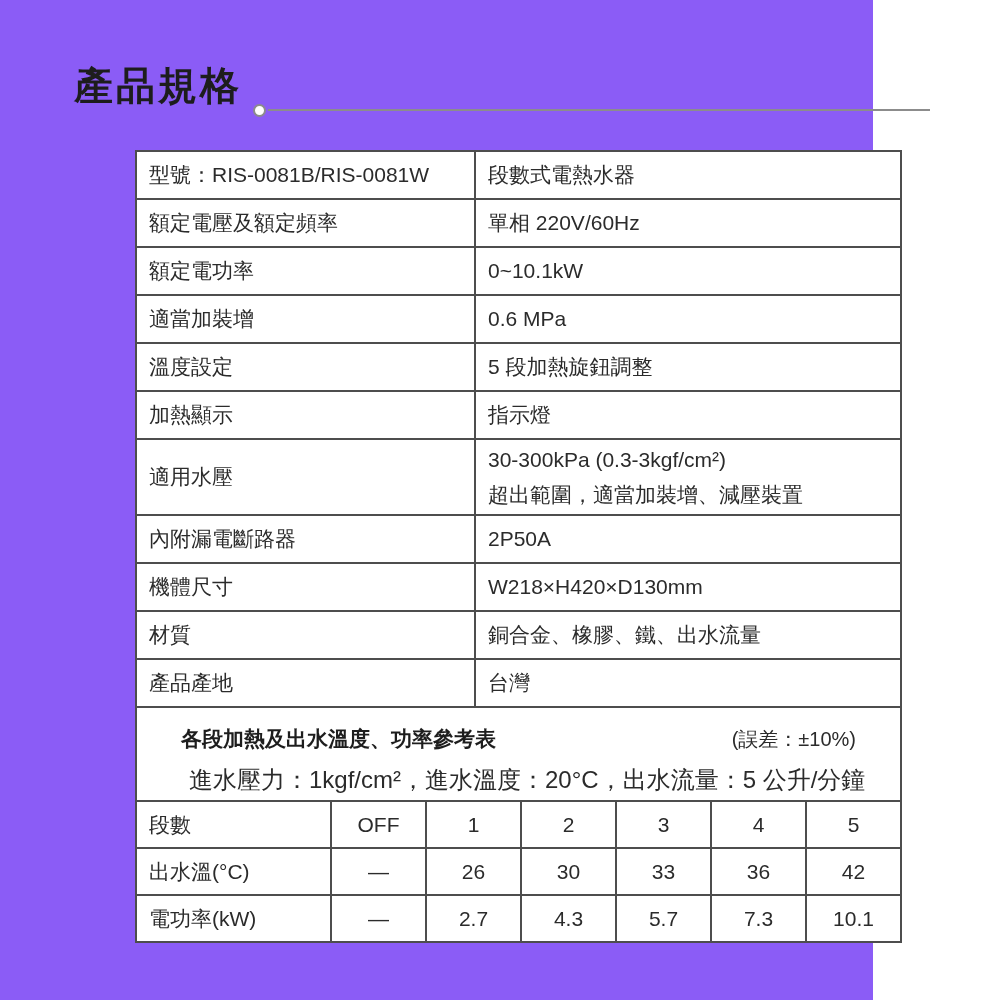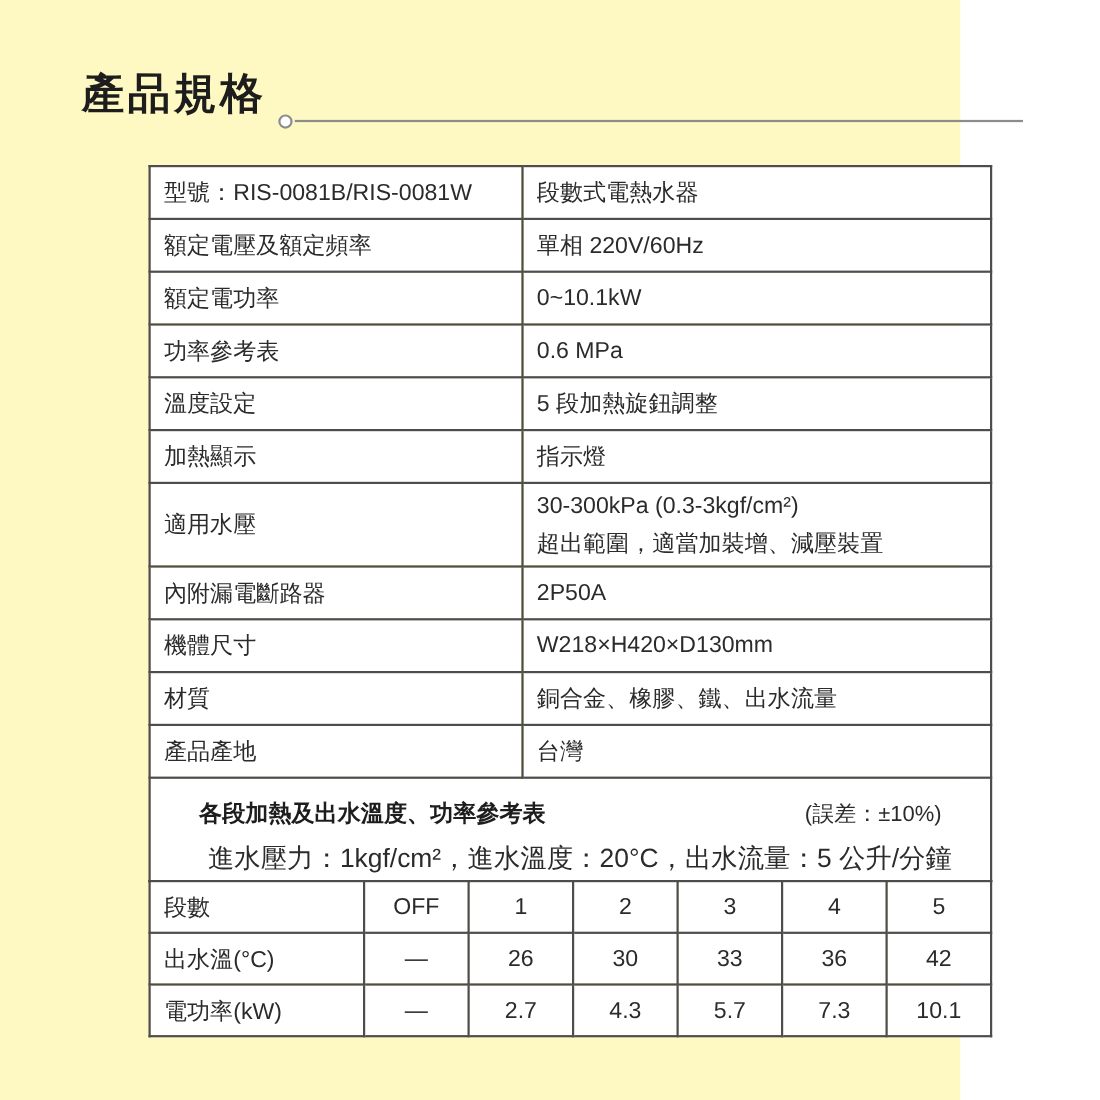--- a/index.html
+++ b/index.html
@@ -12,21 +12,21 @@
     height: 1000px;
     font-family: "Liberation Sans", "DejaVu Sans", sans-serif;
     color: #2b2b2b;
     position: relative;
     overflow: hidden;
   }
   .page {
     position: relative;
     width: 873px;
     height: 1000px;
-    background: #fef9c3;
+    background: #8b5cf6;
   }
   
   .page-title {
     position: absolute;
     left: 74px;
     top: 66px;
     font-size: 39px;
     font-weight: 700;
     color: #1d1d1d;
     letter-spacing: 3px;
@@ -141,21 +141,21 @@
         </tr>
         <tr>
           <td>額定電壓及額定頻率</td>
           <td>單相 220V/60Hz</td>
         </tr>
         <tr>
           <td>額定電功率</td>
           <td>0~10.1kW</td>
         </tr>
         <tr>
-          <td>功率參考表</td>
+          <td>適當加裝增</td>
           <td>0.6 MPa</td>
         </tr>
         <tr>
           <td>溫度設定</td>
           <td>5 段加熱旋鈕調整</td>
         </tr>
         <tr>
           <td>加熱顯示</td>
           <td>指示燈</td>
         </tr>

